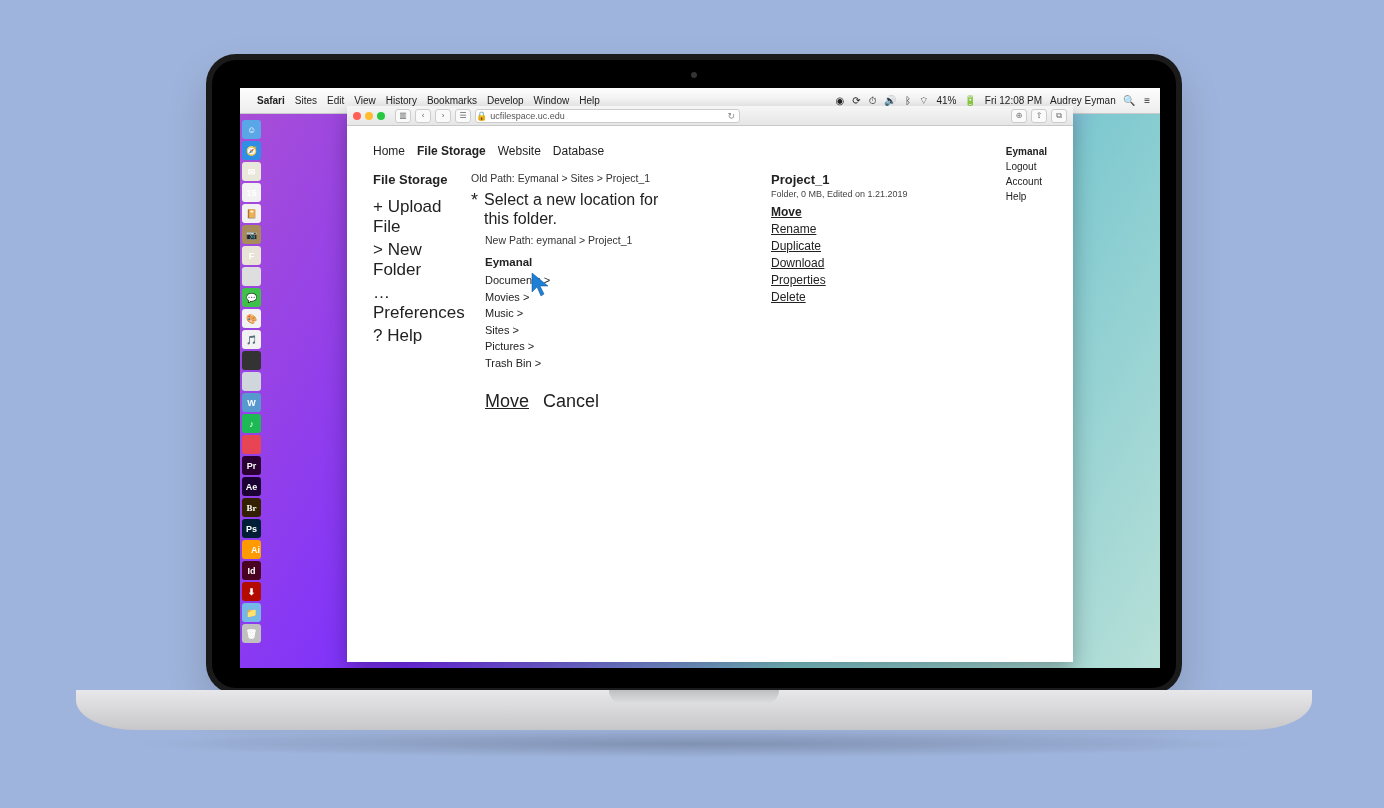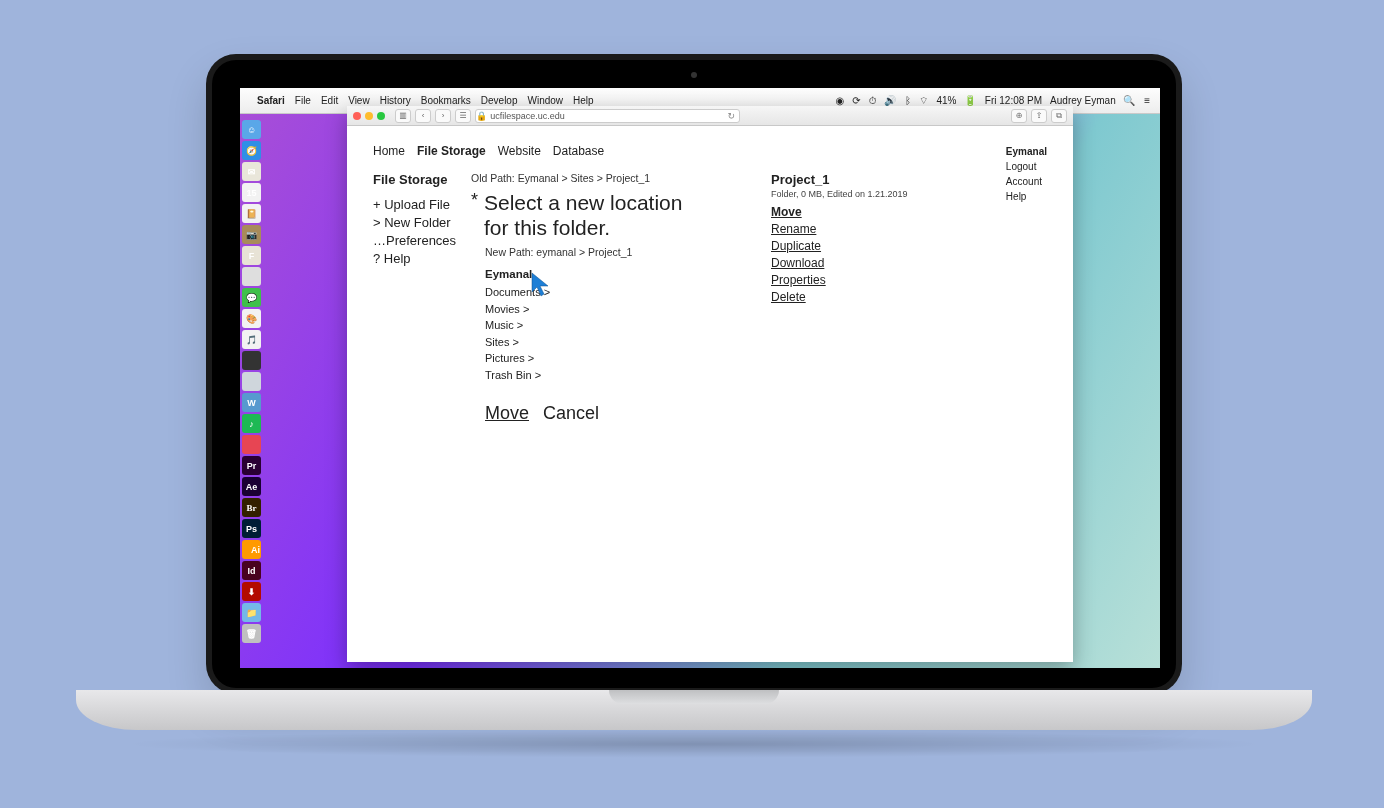--- a/index.html
+++ b/index.html
@@ -189,35 +189,35 @@
   .col-left {
     width: 98px;
     flex-shrink: 0;
   }
   .col-left h3 {
     font-size: 13px;
     font-weight: 700;
     margin-bottom: 10px;
   }
   .col-left .lnk {
-    font-size: 13px;
+    font-size: 17px;
     margin-bottom: 3px;
     cursor: pointer;
   }
 
   .col-mid {
     width: 300px;
     flex-shrink: 0;
     position: relative;
   }
   .crumb { font-size: 10.5px; color: #333; margin-bottom: 6px; }
   .starrow { display: flex; gap: 6px; align-items: flex-start; }
   .star { font-size: 18px; line-height: 1.2; }
   .prompt {
-    font-size: 21px;
+    font-size: 16px;
     line-height: 1.2;
     margin-bottom: 6px;
     max-width: 200px;
   }
   .newpath { font-size: 10.5px; color: #333; margin-left: 14px; margin-bottom: 10px; }
   .browse { margin-left: 14px; }
   .browse .root { font-size: 11.5px; font-weight: 700; margin-bottom: 4px; }
   .browse .dir { font-size: 11px; line-height: 1.5; cursor: pointer; }
   .actions {
     margin-left: 14px;
@@ -255,21 +255,21 @@
 <div class="laptop-shadow"></div>
 
 <div class="laptop">
   <div class="laptop-inner">
     <div class="camera"></div>
     <div class="screen">
 
       <div class="menubar">
         <span class="apple"></span>
         <span class="mitem bold">Safari</span>
-        <span class="mitem">File</span>
+        <span class="mitem">Sites</span>
         <span class="mitem">Edit</span>
         <span class="mitem">View</span>
         <span class="mitem">History</span>
         <span class="mitem">Bookmarks</span>
         <span class="mitem">Develop</span>
         <span class="mitem">Window</span>
         <span class="mitem">Help</span>
         <span class="spacer"></span>
         <span class="ricon">◉</span>
         <span class="ricon">⟳</span>

